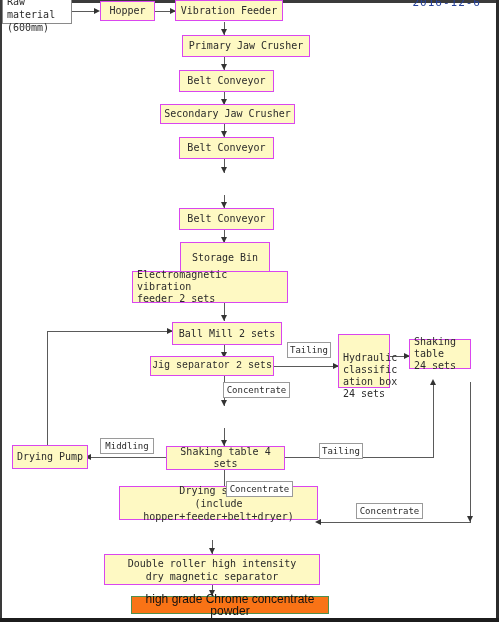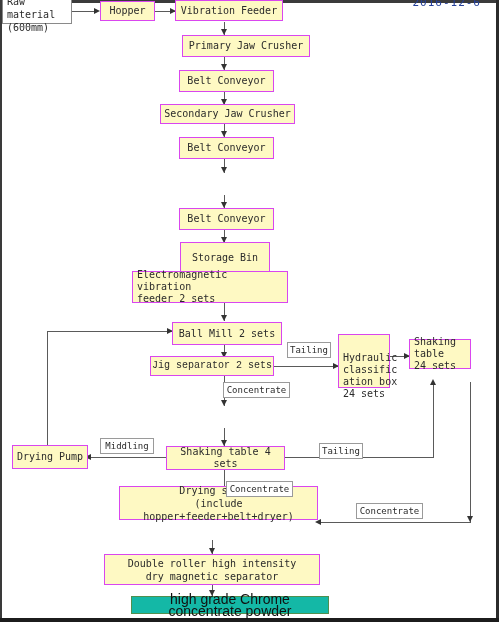--- a/index.html
+++ b/index.html
@@ -36,23 +36,23 @@
     display:flex;align-items:center;justify-content:center;
     text-align:center;
     white-space:pre-line;
     z-index:3;
   }
   .node.left{justify-content:flex-start;padding-left:4px;text-align:left;}
   .node.plain{
     background:#ffffff;border:1px solid #8a8a8a;
   }
   .node.green{
-    background:#14b8a6;border:1px solid #4f8f4f;
+    background:#f97316;border:1px solid #4f8f4f;
     font-family:"Liberation Sans",sans-serif;
-    font-size:14px;color:#111;
+    font-size:12px;color:#111;
   }
   .tag{
     position:absolute;box-sizing:border-box;
     background:#ffffff;border:1px solid #9a9a9a;
     font-family:"DejaVu Sans Mono",monospace;
     font-size:9px;line-height:11px;color:#2b2b2b;
     display:flex;align-items:center;justify-content:center;
     white-space:nowrap;
     z-index:4;
   }

